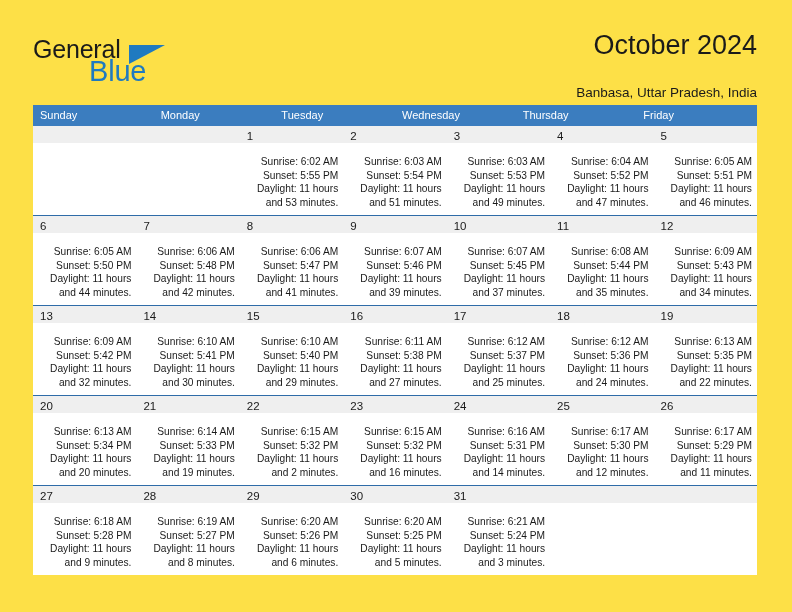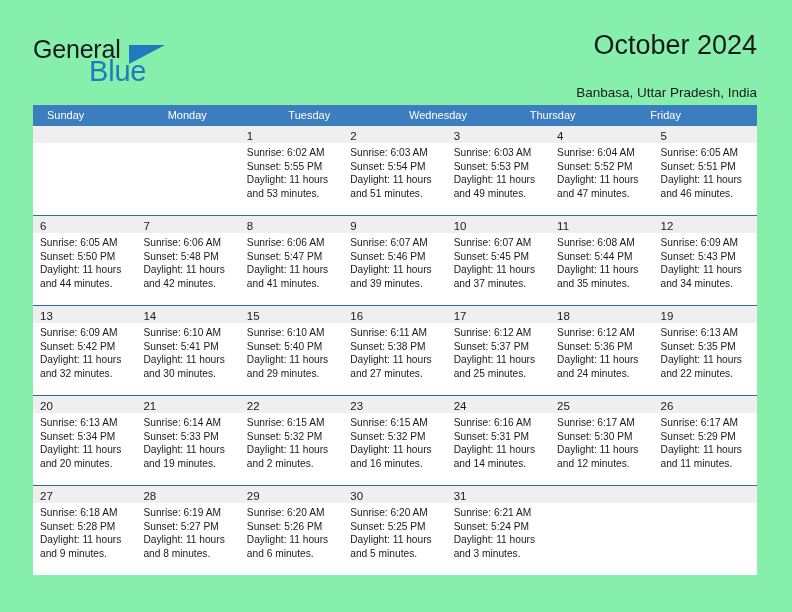--- a/index.html
+++ b/index.html
@@ -11,21 +11,21 @@
     background: #ffffff;
     font-family: "Liberation Sans", sans-serif;
     color: #000000;
     overflow: hidden;
   }
 
   .page {
     position: relative;
     width: 792px;
     height: 612px;
-    background: #86efac;
+    background: #fde047;
   }
 
   
   .header {
     position: absolute;
     left: 33px;
     top: 28px;
     width: 724px;
     height: 72px;
   }
@@ -108,21 +108,21 @@
     background: #3b7dbf;
     height: 21px;
   }
 
   .dow-cell {
     flex: 1 1 0;
     min-width: 0;
     color: #ffffff;
     font-size: 11px;
     line-height: 21px;
-    padding-left: 14px;
+    padding-left: 7px;
     white-space: nowrap;
     overflow: hidden;
   }
 
   .week-row {
     display: flex;
     width: 100%;
     border-top: 1.5px solid #2e6ca8;
   }
 
@@ -144,21 +144,22 @@
     padding-left: 7px;
   }
 
   .day-number {
     font-size: 11.5px;
     line-height: 17px;
     color: #1a1a1a;
   }
 
   .day-body {
-    padding: 3px 5px 0 7px;
+    padding: 12px 5px 0 7px;
+    text-align: right;
   }
 
   .day-line {
     font-size: 10.2px;
     line-height: 13.7px;
     color: #1a1a1a;
     white-space: nowrap;
   }
 
   .day-cell.empty .day-number-band { background: #efefef; }

